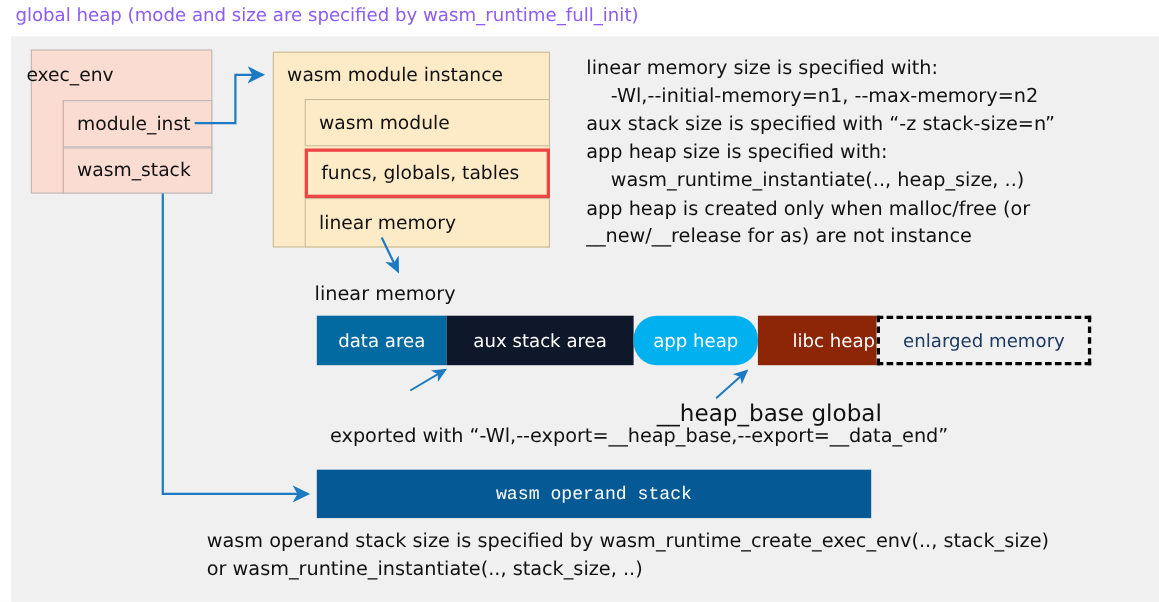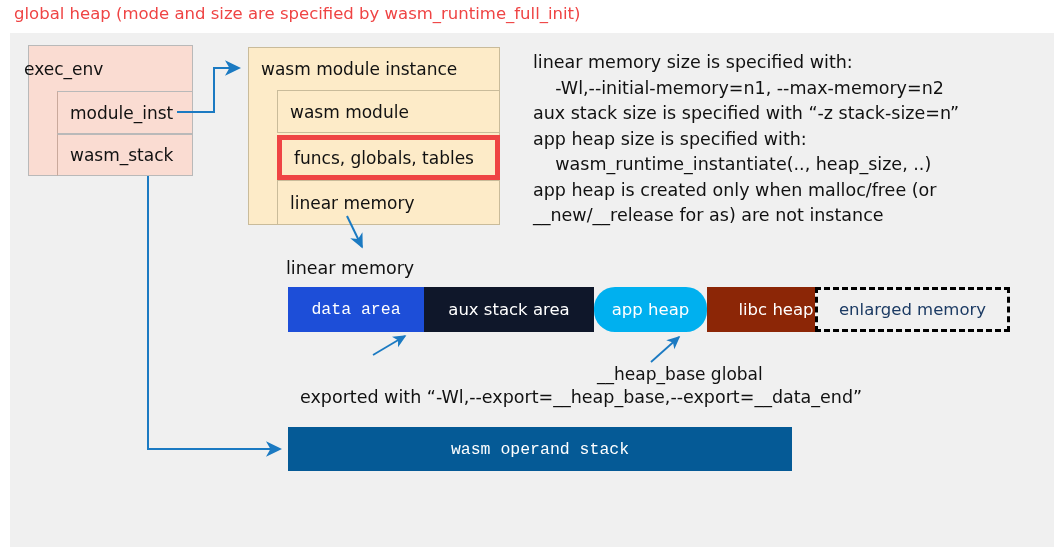--- a/index.html
+++ b/index.html
@@ -12,21 +12,21 @@
   #root{position:relative;width:1054px;height:547px;}
 
   .canvas{
     position:absolute;left:10px;top:33px;
     width:1044px;height:514px;
     background:#f0f0f0;
   }
 
   .title{
     position:absolute;left:14px;top:4px;
-    font-size:16.5px;color:#ef4444;
+    font-size:16.5px;color:#8b5cf6;
     white-space:nowrap;letter-spacing:0px;
   }
 
   
   .box{position:absolute;box-sizing:border-box;}
   .pink{background:#fadcd2;border:1px solid #b9b9b9;}
   .cream{background:#fdebc8;border:1px solid #c9bb9a;}
 
   .rowlabel{
     position:absolute;box-sizing:border-box;
@@ -42,21 +42,21 @@
       background:#fadcd2;border:1px solid #b9b9b9;border-left:1px solid #c9a99c;box-sizing:border-box;}
   #wasm-stack-cell{left:57px;top:134px;width:136px;height:42px;
       background:#fadcd2;border:1px solid #b9b9b9;border-left:1px solid #c9a99c;box-sizing:border-box;}
 
   
   #mod-inst-box{left:248px;top:47px;width:252px;height:178px;}
   #mod-inst-title{left:249px;top:48px;width:250px;height:42px;}
   #wasm-module-cell{left:277px;top:90px;width:223px;height:43px;
       background:#fdebc8;border:1px solid #c9bb9a;box-sizing:border-box;}
   #funcs-cell{left:277px;top:135px;width:223px;height:45px;
-      background:#fdebc8;border:5px solid #ef4444;box-sizing:border-box;}
+      background:#fdebc8;border:3px solid #ef4444;box-sizing:border-box;}
   #linmem-cell{left:277px;top:180px;width:223px;height:45px;
       background:#fdebc8;border:1px solid #c9bb9a;box-sizing:border-box;}
 
   
   .para{
     position:absolute;
     font-size:17.5px;line-height:25.5px;color:#111;
     white-space:pre;
   }
   #right-note{left:533px;top:50px;}
@@ -73,21 +73,21 @@
     font-size:16.5px;color:#ffffff;white-space:nowrap;
     padding:0 10px;
   }
   .seg.dashed{
     background:#f0f0f0;color:#1b3a63;
     border:3px dashed #000000;
   }
 
   
   #data-end-label{position:absolute;left:318px;top:357px;font-size:17.5px;color:#111;white-space:nowrap;}
-  #heap-base-label{position:absolute;left:597px;top:364px;font-size:17px;color:#111;white-space:nowrap;}
+  #heap-base-label{position:absolute;left:597px;top:364px;font-size:21px;color:#111;white-space:nowrap;}
   #exported-label{position:absolute;left:300px;top:387px;font-size:17.5px;color:#111;white-space:nowrap;}
 
   
   #operand-stack{
     position:absolute;left:288px;top:427px;width:504px;height:44px;
     background:#055a96;
     display:flex;align-items:center;justify-content:center;
     font-size:16.5px;color:#ffffff;white-space:nowrap;font-family:Liberation Mono, monospace;
   }
   #bottom-note{left:188px;top:480px;}
@@ -117,31 +117,33 @@
   <div class="para" id="right-note">linear memory size is specified with:
     -Wl,--initial-memory=n1, --max-memory=n2
 aux stack size is specified with “-z stack-size=n”
 app heap size is specified with:
     wasm_runtime_instantiate(.., heap_size, ..)
 app heap is created only when malloc/free (or
 __new/__release for as) are not instance</div>
 
   <div id="linmem-label">linear memory</div>
   <div id="membar">
-      <div class="seg" style="width: 136px; background: #1d4ed8; font-family: Liberation Mono, monospace;">data area</div>
+      <div class="seg" style="width: 118px; background: #0369a1;">data area</div>
       <div class="seg" style="width: 170px; background: #0f172a;">aux stack area</div>
       <div class="seg" style="width: 113px; background: rgb(0, 176, 239); border-radius: 21px;">app heap</div>
       <div class="seg" style="width: 108px; background: rgb(140, 38, 6); padding-left: 40px;">libc heap</div>
       <div class="seg dashed" style="width: 195px;">enlarged memory</div>
     </div>
 
   <div id="heap-base-label">__heap_base global</div>
   <div id="exported-label">exported with “-Wl,--export=__heap_base,--export=__data_end”</div>
 
   <div id="operand-stack">wasm operand stack</div>
+  <div class="para" id="bottom-note">wasm operand stack size is specified by wasm_runtime_create_exec_env(.., stack_size)
+or wasm_runtine_instantiate(.., stack_size, ..)</div>
 
   <svg class="conn">
     <defs>
       <marker id="ah" markerWidth="9" markerHeight="9" refX="7" refY="4.5" orient="auto">
         <path d="M0,0.6 L8,4.5 L0,8.4 L2.2,4.5 Z" fill="#1b7ac2"></path>
       </marker>
       <marker id="ah2" markerWidth="8" markerHeight="8" refX="6.5" refY="4" orient="auto">
         <path d="M0,0.6 L7.4,4 L0,7.4 L2,4 Z" fill="#1b7ac2"></path>
       </marker>
     </defs>

